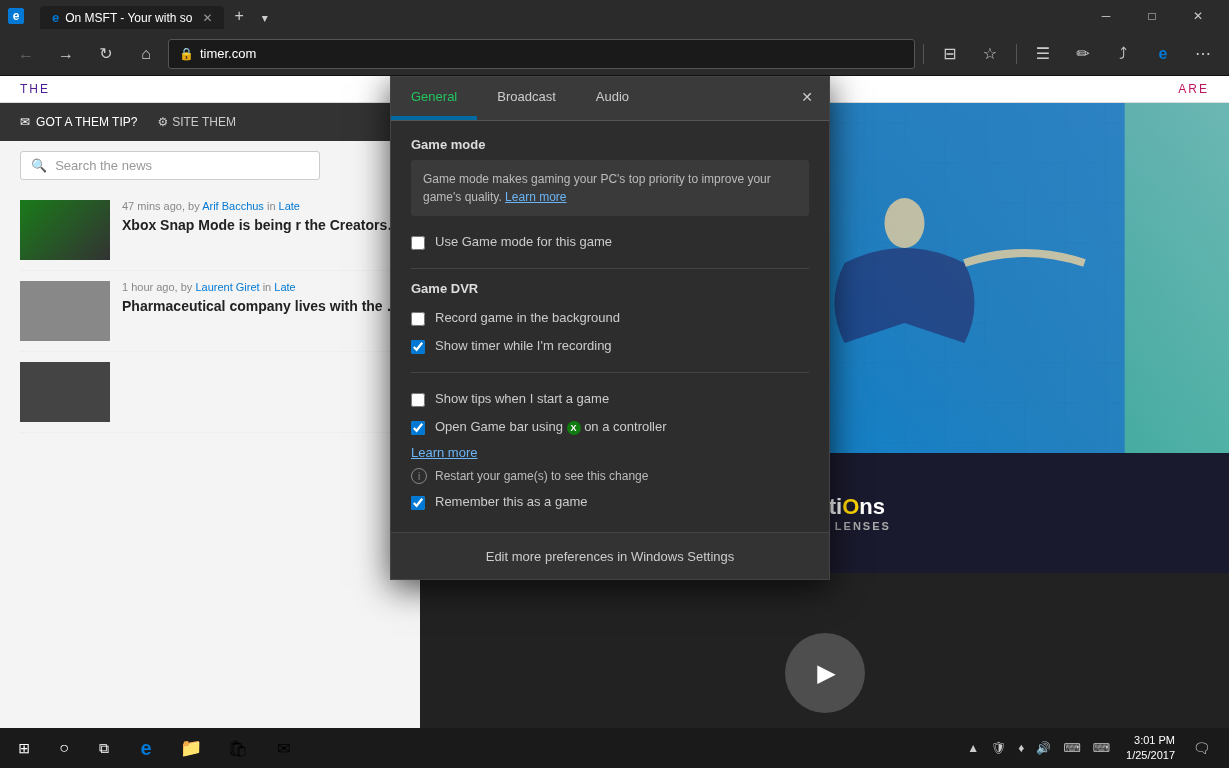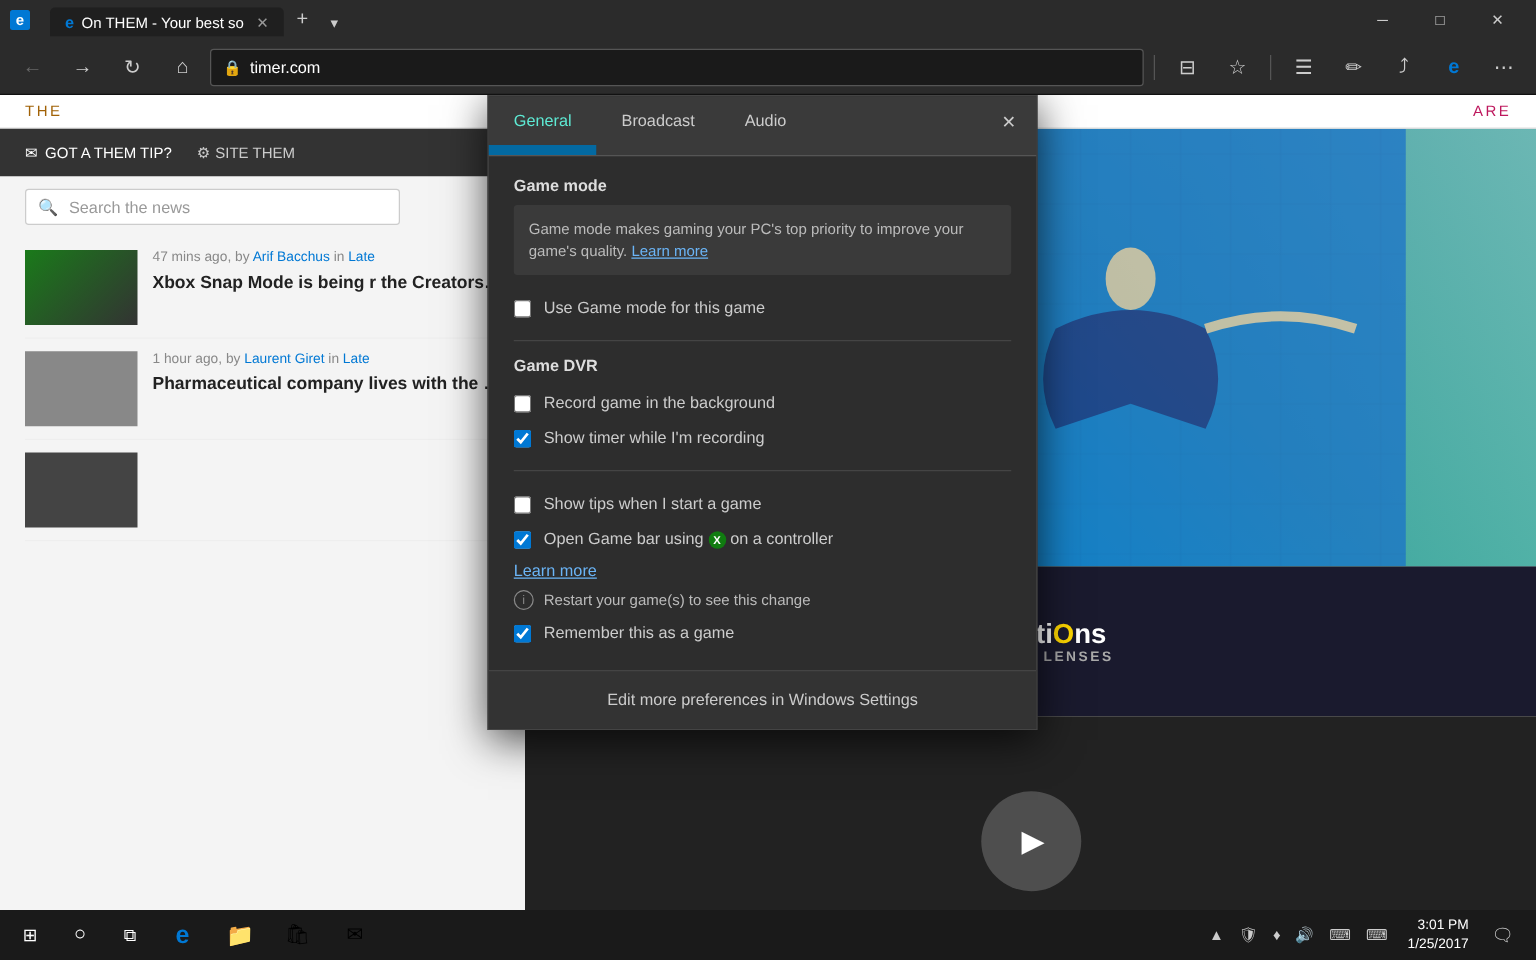--- a/index.html
+++ b/index.html
@@ -214,22 +214,22 @@
       border-bottom: 1px solid #555;
     }
     .gamebar-tab {
       padding: 12px 20px;
       font-size: 13px;
       color: #ccc;
       cursor: pointer;
       border-bottom: 2px solid transparent;
     }
     .gamebar-tab.active {
-      color: #5eead4;
-      border-bottom: 8px solid #0369a1;
+      color: #22c55e;
+      border-bottom: 4px solid #0369a1;
     }
     .gamebar-close {
       margin-left: auto;
       padding: 12px 16px;
       color: #ccc;
       cursor: pointer;
       font-size: 14px;
     }
 
     .gamebar-content { padding: 16px 20px; }
@@ -371,21 +371,21 @@
 <div class="browser-frame">
 
   <div class="title-bar">
     <div class="title-bar-left">
 
       <div class="tab-favicon" style="background:#0078d4; color:#fff; font-size:12px; font-weight:bold;">e</div>
     </div>
     <div class="tab-area">
       <div class="tab active">
         <span style="color:#0078d4; font-weight:bold; font-size:13px;">e</span>
-        <span>On THEM - Your best so</span>
+        <span>On MSFT - Your with so</span>
         <span class="tab-close">✕</span>
       </div>
       <div class="tab-new">+</div>
       <div class="tab-new" style="font-size:12px;">▾</div>
     </div>
     <div class="title-bar-controls">
       <div class="ctrl-btn">─</div>
       <div class="ctrl-btn">□</div>
       <div class="ctrl-btn close">✕</div>
     </div>
@@ -411,21 +411,21 @@
       <div class="nav-tool-btn" style="color:#0078d4; font-weight:bold; font-size:16px;">e</div>
       <div class="nav-tool-btn">⋯</div>
     </div>
   </div>
 
   <div class="page-content">
 
     <div class="website-bg">
 
       <div class="site-top-bar">
-        <span style="color:#a16207; font-size:12px; letter-spacing:2px;">THE</span>
+        <span style="color:#4c1d95; font-size:12px; letter-spacing:2px;">THE</span>
         <span style="color:#be185d; font-size:12px; letter-spacing:2px; margin-left:auto;">ARE</span>
       </div>
 
       <div class="content-grid">
         <div class="left-col">
 
           <div class="site-header-row">
             <div class="news-tip-btn">
               <span>✉</span>
               <span>GOT A THEM TIP?</span>

